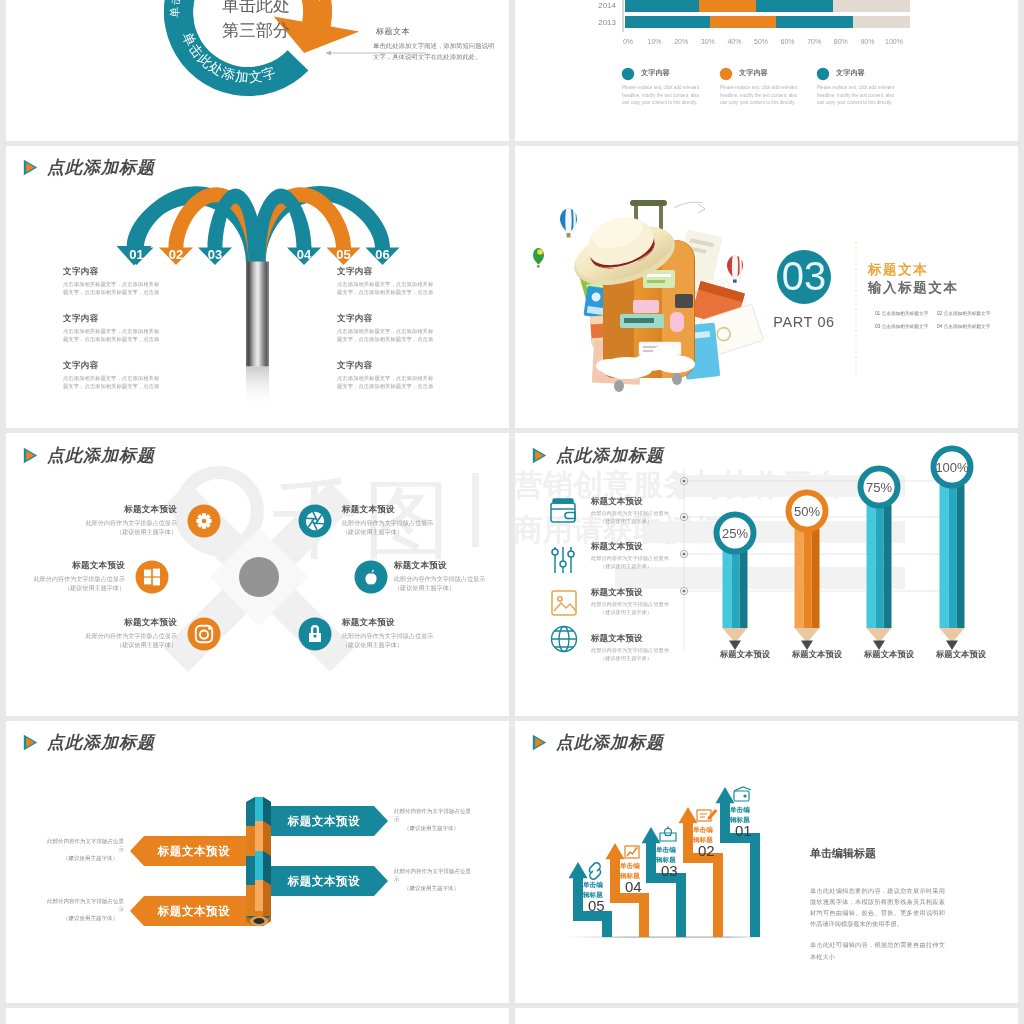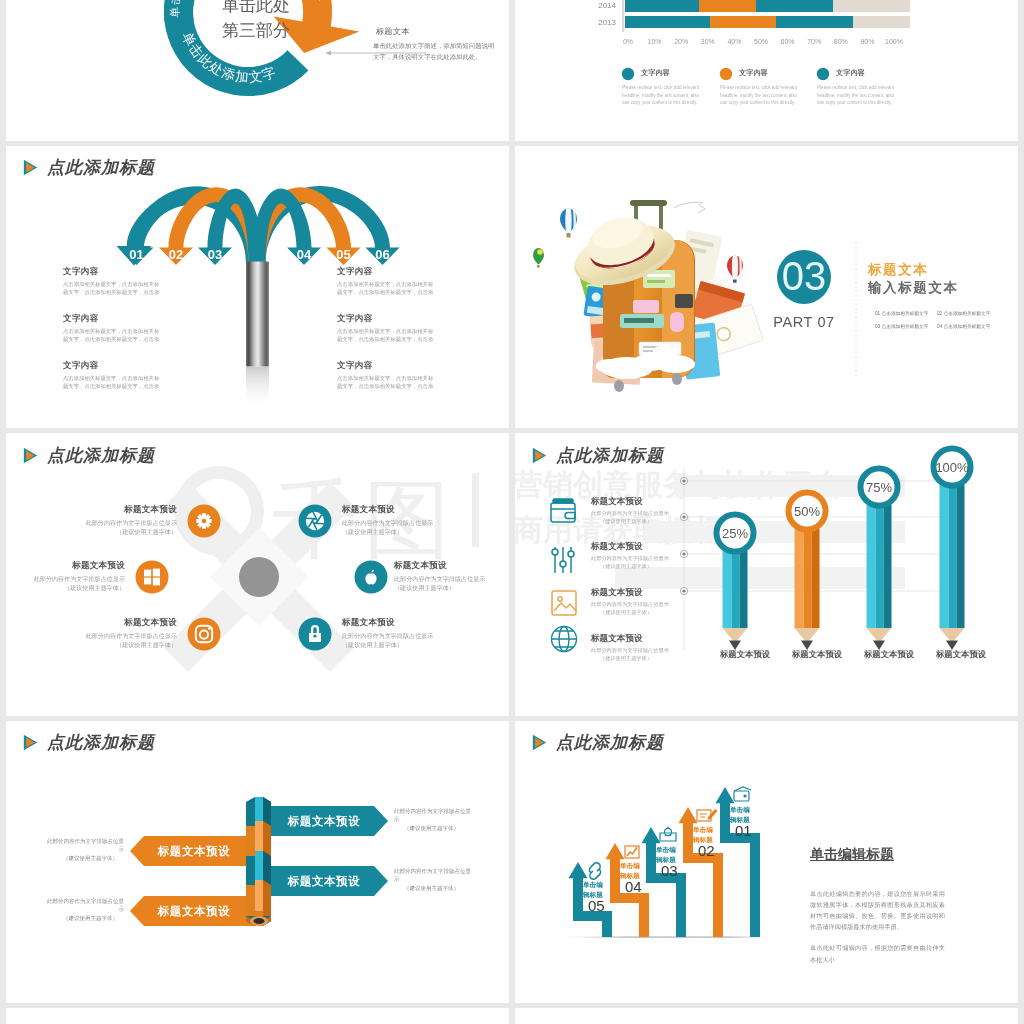--- a/index.html
+++ b/index.html
@@ -52,21 +52,21 @@
 .bb.r .ind{padding-left:10px;}
 .bb.l .ind{padding-right:6px;}
 
 
 
 .stepnum{font-family:"Liberation Sans",sans-serif;font-size:15px;fill:#3a3a3a;}
 .stl{position:absolute;z-index:3;font-size:6.6px;font-weight:bold;line-height:10px;white-space:nowrap;}
 .stl.t{color:#17879b;}
 .stl.o{color:#e8821e;}
 .s8side{position:absolute;z-index:3;left:295px;top:125px;width:135px;}
-.s8h{font-size:14px;font-weight:bold;color:#4f4f4f;margin-bottom:24px;text-decoration:underline;}
+.s8h{font-size:11px;font-weight:bold;color:#4f4f4f;margin-bottom:24px;}
 .s8b{font-size:6.2px;color:#8a8a8a;line-height:11.2px;text-align:justify;}
 .s8b2{margin-top:10px;}
 
 
 
 .catlab{font-family:"Liberation Sans",sans-serif;font-size:8px;fill:#8a8a8a;text-anchor:end;}
 .ticklab{font-family:"Liberation Sans",sans-serif;font-size:7px;fill:#9a9a9a;text-anchor:middle;}
 .lgd{position:absolute;z-index:3;font-size:7.2px;color:#6a6a6a;font-weight:bold;}
 .lgdb{position:absolute;z-index:3;font-size:4.6px;color:#b3b3b3;line-height:7.5px;width:85px;}
 
@@ -357,21 +357,21 @@
       <g fill="none" stroke="#bdbdbd" stroke-width="0.8">
         <path d="M159 62c8-5 20-7 29-5"></path>
             <path d="M183 58l7 5-7 4"></path>
       </g>
     </svg>
     <svg class="abs" style="left:0;top:0" width="503" height="283" viewBox="0 0 503 283">
       <circle cx="289" cy="131" r="27" fill="#17879b"></circle>
       <text class="bignum" x="289" y="144">03</text>
       <line x1="341" y1="96" x2="341" y2="232" stroke="#ddd0b4" stroke-width="0.8" stroke-dasharray="1.6 2.8"></line>
     </svg>
-    <div class="p3label">PART 07</div>
+    <div class="p3label">PART 06</div>
     <div class="s4h1">标题文本</div>
     <div class="s4h2">输入标题文本</div>
     <div class="s4it" style="left:360px;top:164px">01 点击添加相关标题文字</div>
     <div class="s4it" style="left:422px;top:164px">02 点击添加相关标题文字</div>
     <div class="s4it" style="left:360px;top:177px">03 点击添加相关标题文字</div>
     <div class="s4it" style="left:422px;top:177px">04 点击添加相关标题文字</div>
   </div>
 </div>
 
 <div class="row">

